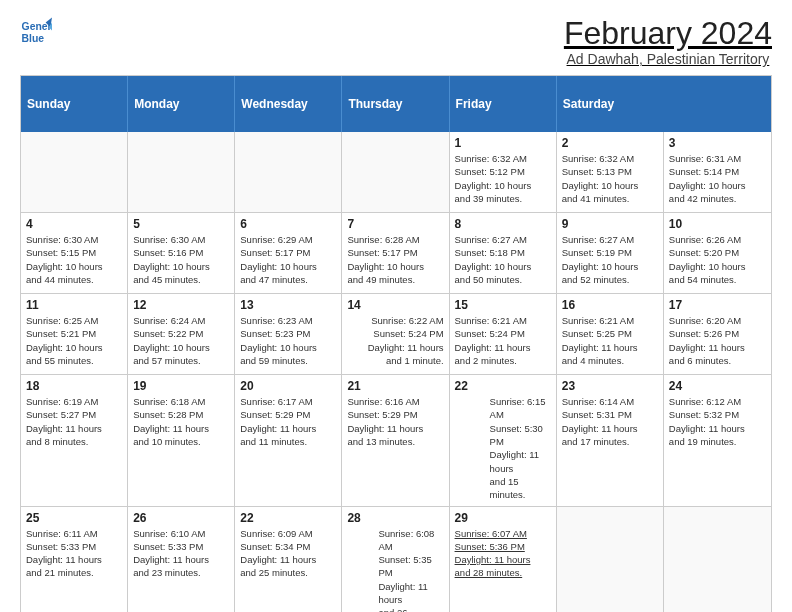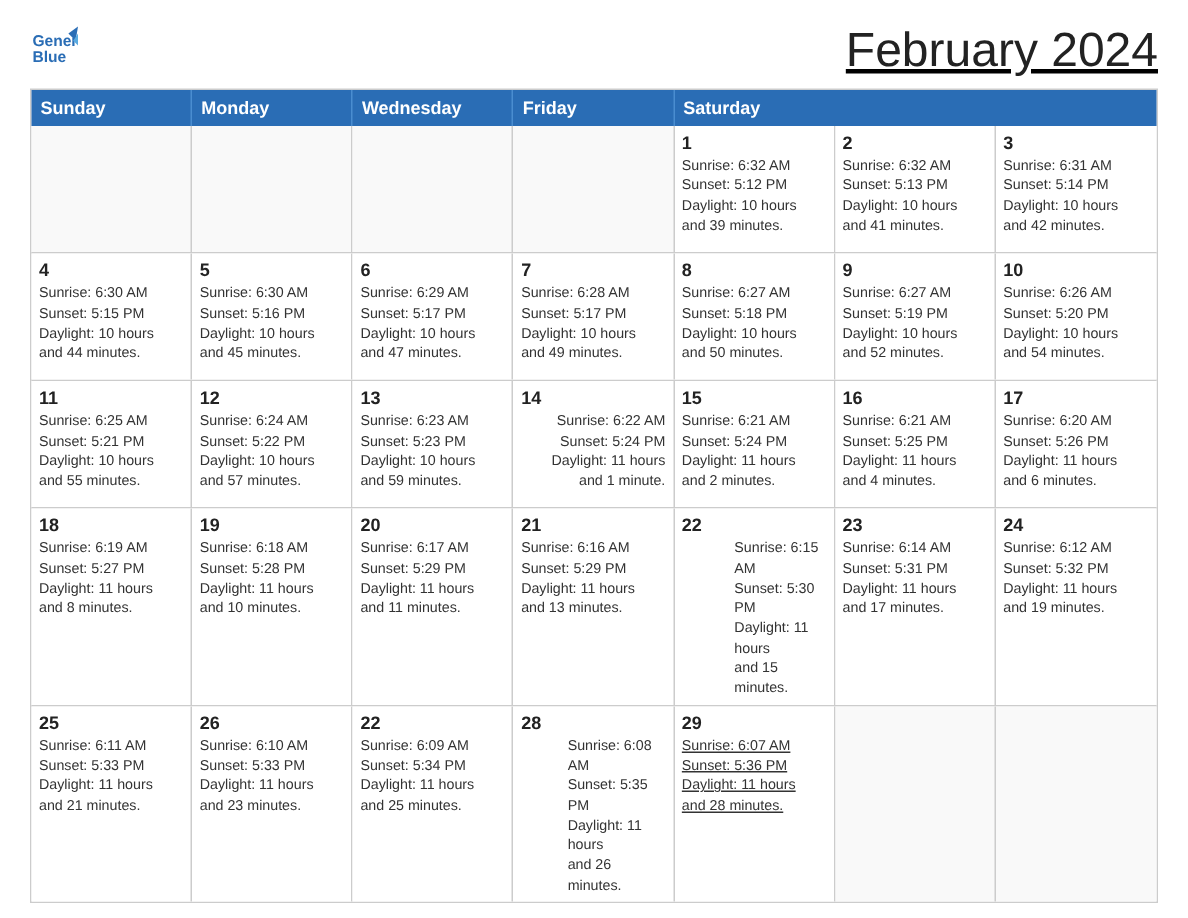--- a/index.html
+++ b/index.html
@@ -54,21 +54,21 @@
     }
     .cal-header {
       display: grid;
       grid-template-columns: repeat(7, 1fr);
       background: #2a6db5;
     }
     .cal-header-cell {
       color: #fff;
       font-size: 12px;
       font-weight: bold;
-      padding: 5px 6px;
+      padding: 21px 6px;
       border-right: 1px solid #4a8dd0;
     }
     .cal-header-cell:last-child { border-right: none; }
     .cal-body {
       flex: 1;
       display: flex;
       flex-direction: column;
     }
     .cal-row {
       flex: 1;
@@ -109,28 +109,30 @@
     <div class="logo">
       <svg class="logo-icon" viewBox="0 0 40 40">
         <text x="2" y="18" font-size="13" font-weight="bold" fill="#2a6db5">General</text>
         <text x="2" y="32" font-size="13" font-weight="bold" fill="#2a6db5">Blue</text>
         <polygon points="32,8 40,2 38,14" fill="#2a6db5"></polygon>
         <polygon points="36,14 40,8 40,18" fill="#5aaae0"></polygon>
       </svg>
     </div>
     <div class="title-block">
       <div class="main-title">February 2024</div>
+      <div class="subtitle">Ad Dawhah, Palestinian Territory</div>
     </div>
   </div>
 
   <div class="calendar">
     <div class="cal-header">
     <div class="cal-header-cell">Sunday</div>
         <div class="cal-header-cell">Monday</div>
         <div class="cal-header-cell">Wednesday</div>
+        <div class="cal-header-cell">Thursday</div>
         <div class="cal-header-cell">Friday</div>
         <div class="cal-header-cell">Saturday</div>
       </div>
     <div class="cal-body">
     <div class="cal-row">
           <div class="cal-cell empty"></div>
           <div class="cal-cell empty"></div>
           <div class="cal-cell empty"></div>
           <div class="cal-cell empty"></div>
           <div class="cal-cell">

